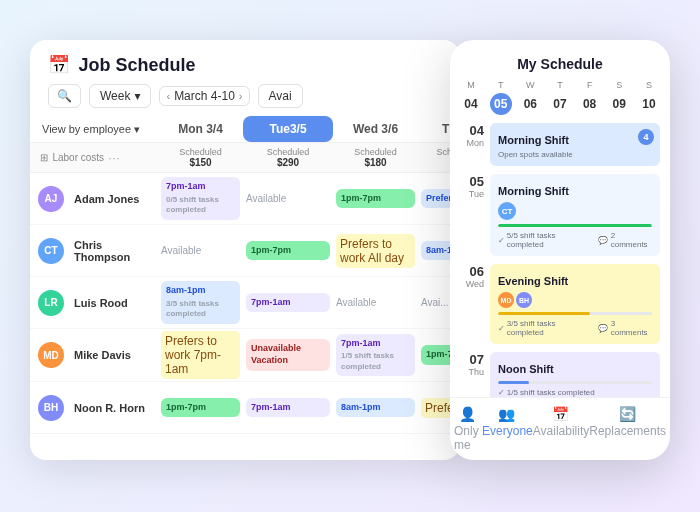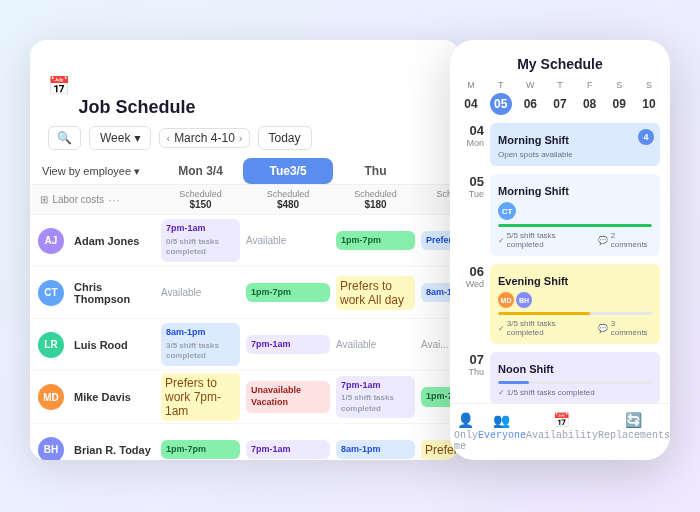--- a/index.html
+++ b/index.html
@@ -37,21 +37,20 @@
 
     .calendar-icon {
       color: #5b8dee;
       font-size: 18px;
     }
 
     .desktop-title {
       font-size: 18px;
       font-weight: 700;
       color: #1a1a2e;
-      margin-top: 43px;
     }
 
     .desktop-toolbar {
       padding: 0 18px 8px;
       display: flex;
       align-items: center;
       gap: 8px;
     }
 
     .search-btn {
@@ -419,23 +418,22 @@
     .mobile-nav-icon {
       font-size: 14px;
       color: #9ca3af;
     }
 
     .mobile-nav-icon.active {
       color: #5b8dee;
     }
 
     .mobile-nav-label {
-      font-size: 10px;
+      font-size: 12px;
       color: #9ca3af;
-      font-family: Liberation Mono, monospace;
     }
 
     .mobile-nav-label.active {
       color: #5b8dee;
     }
 
     .three-dots { color: #aaa; font-size: 12px; cursor: pointer; }
   </style>
 </head>
 <body>
@@ -451,48 +449,49 @@
     <button class="search-btn">🔍</button>
     <button class="week-btn">
       <span>Week</span>
       <span>▾</span>
     </button>
     <div class="nav-group">
       <span class="nav-arrow">‹</span>
       <span class="date-range">March 4-10</span>
       <span class="nav-arrow">›</span>
     </div>
-    <button class="today-btn">Today</button>
+    <button class="today-btn">Avai</button>
   </div>
 
   <div class="schedule-grid">
 
     <div class="grid-header">
       <div class="view-by-btn">
         <span>View by employee</span>
         <span>▾</span>
       </div>
       <div class="day-header">Mon 3/4</div>
       <div class="day-header today">Tue3/5</div>
+      <div class="day-header">Wed 3/6</div>
       <div class="day-header">Thu</div>
     </div>
 
     <div class="labor-row">
       <div class="labor-label">
         <span>⊞</span>
         <span>Labor costs</span>
         <span class="three-dots">···</span>
       </div>
       <div class="labor-cost">
         <div style="font-size:9px;color:#888;">Scheduled</div>
         <span>$150</span>
       </div>
       <div class="labor-cost">
         <div style="font-size:9px;color:#888;">Scheduled</div>
-        <span>$480</span>
+        <span>$290</span>
       </div>
       <div class="labor-cost">
         <div style="font-size:9px;color:#888;">Scheduled</div>
         <span>$180</span>
       </div>
       <div class="labor-cost">
         <div style="font-size:9px;color:#888;">Sched...</div>
       </div>
     </div>
 
@@ -579,21 +578,21 @@
           </div>
         </div>
         <div class="shift-cell">
           <div class="shift-tag shift-green">1pm-7p...</div>
         </div>
       </div>
 
       <div class="employee-row">
         <div class="employee-info">
           <div class="avatar" style="background:#818cf8;">BH</div>
-          <span class="emp-name">Brian R. Today</span>
+          <span class="emp-name">Noon R. Horn</span>
         </div>
         <div class="shift-cell">
           <div class="shift-tag shift-green">1pm-7pm</div>
         </div>
         <div class="shift-cell">
           <div class="shift-tag shift-purple">7pm-1am</div>
         </div>
         <div class="shift-cell">
           <div class="shift-tag shift-blue">8am-1pm</div>
         </div>

